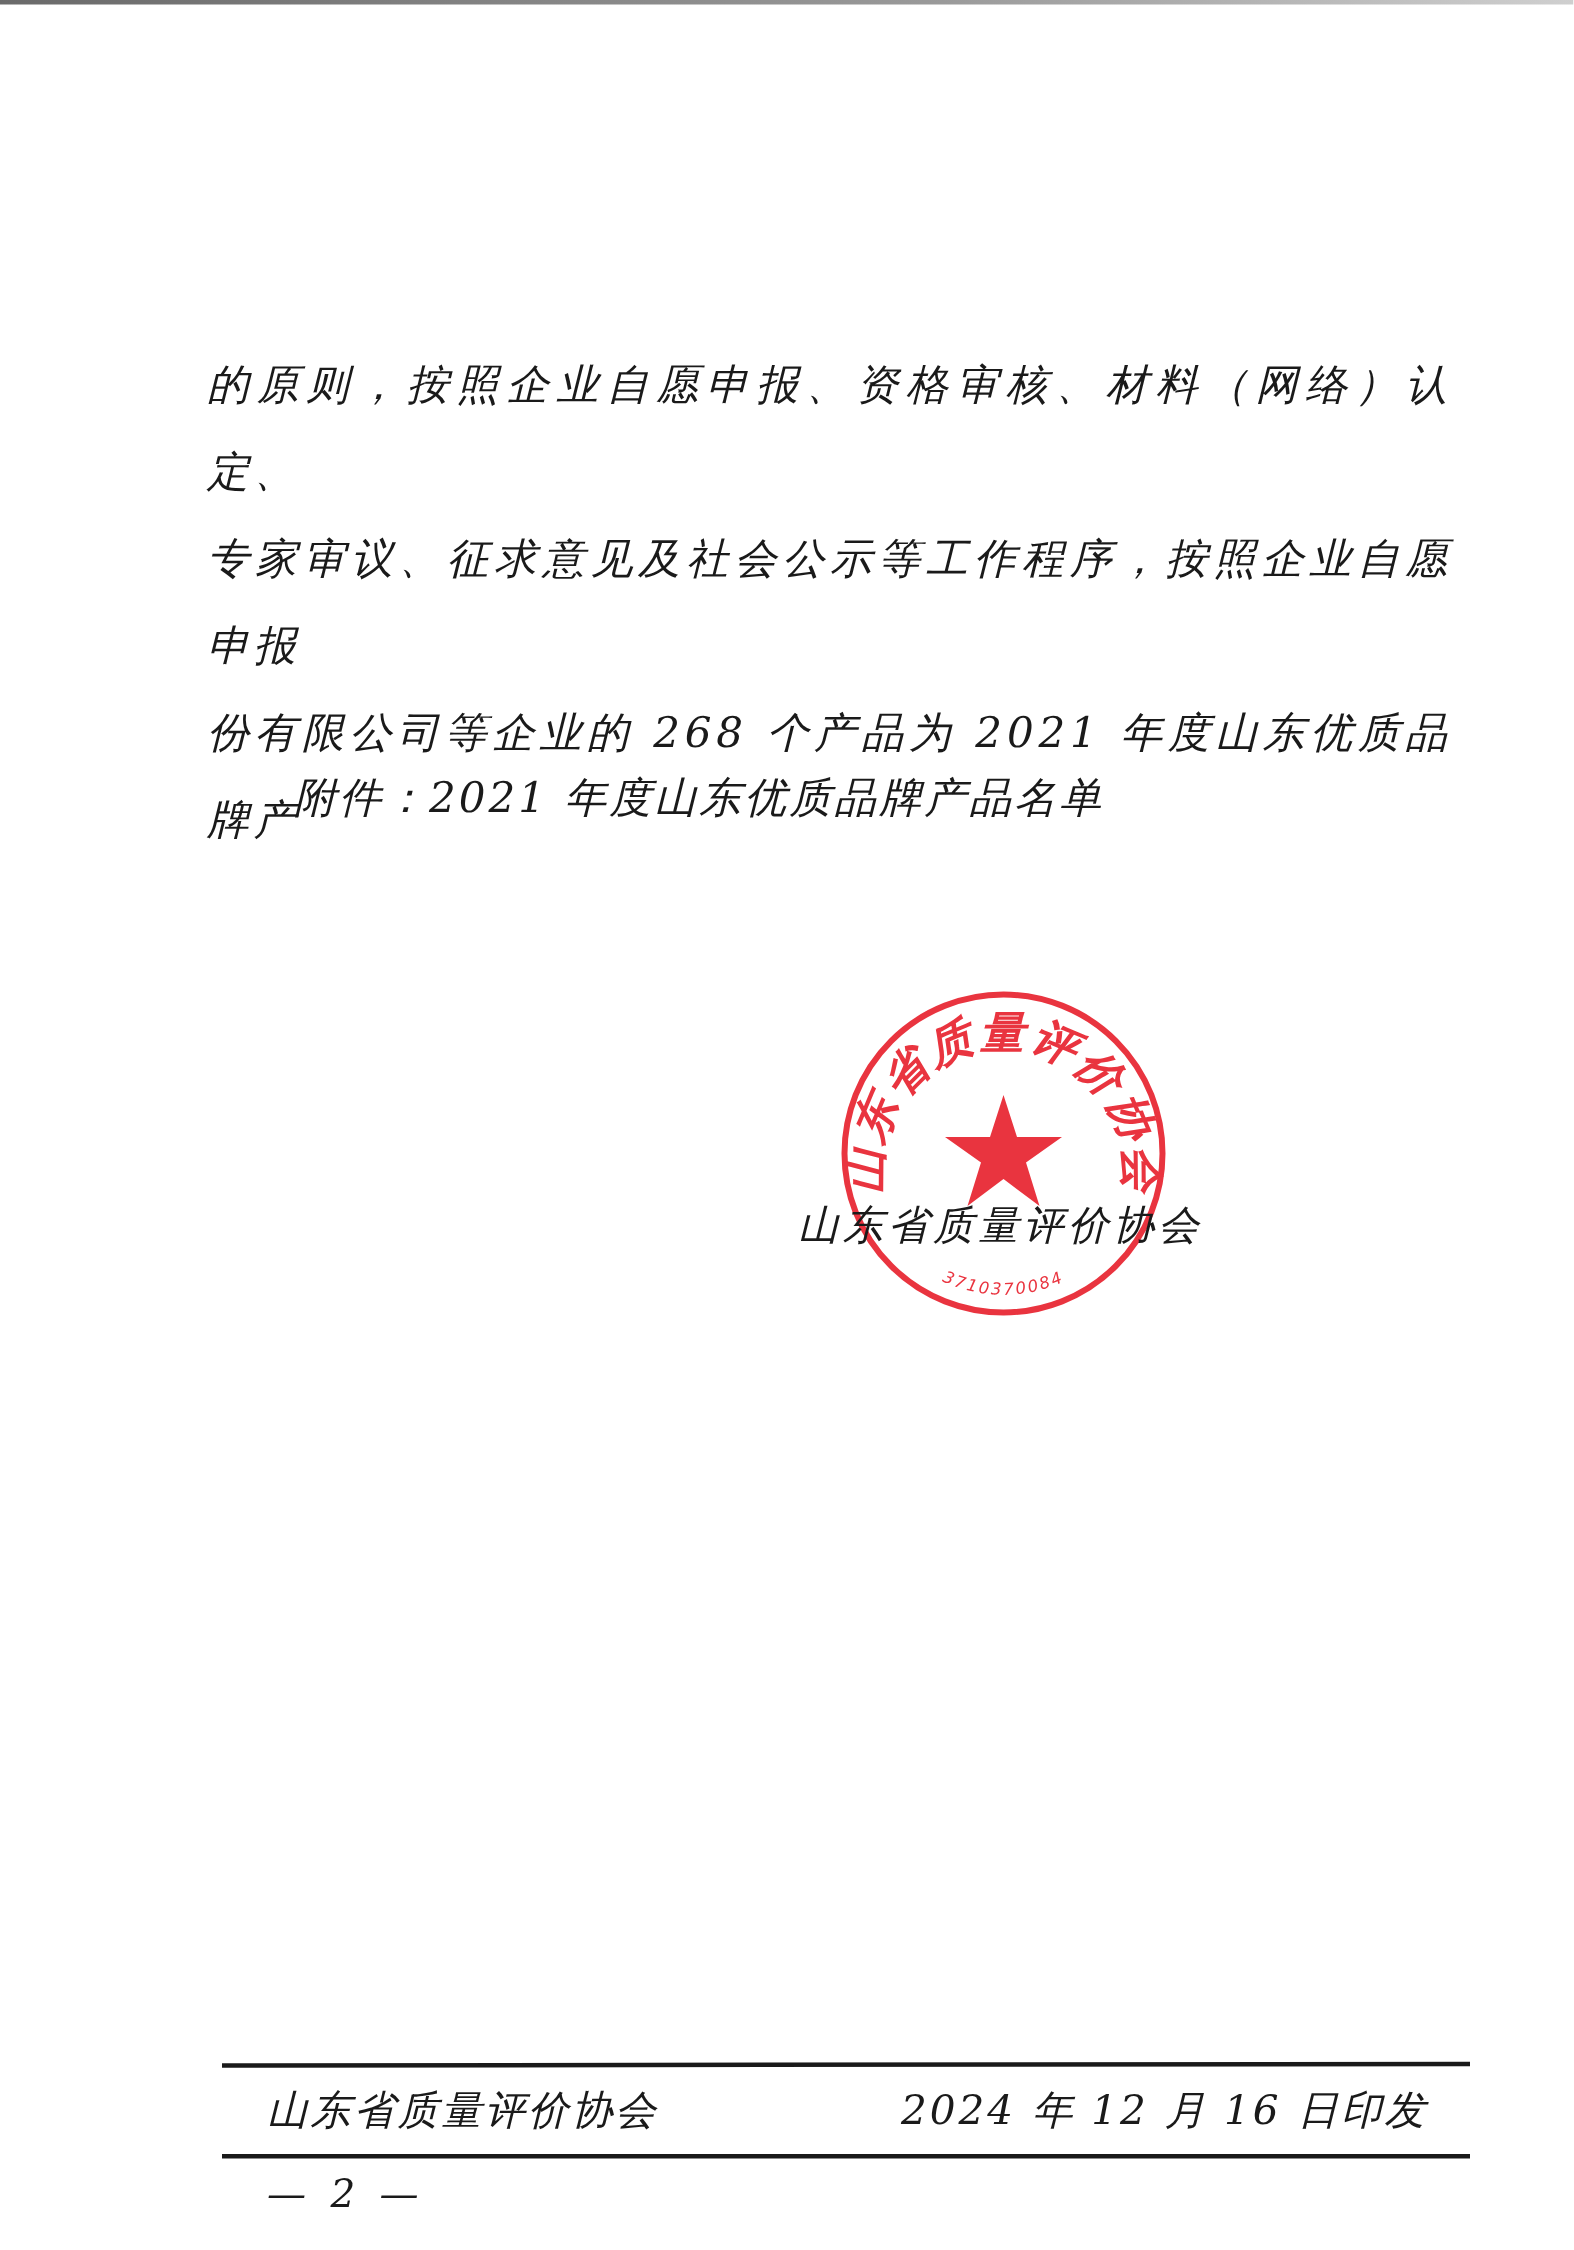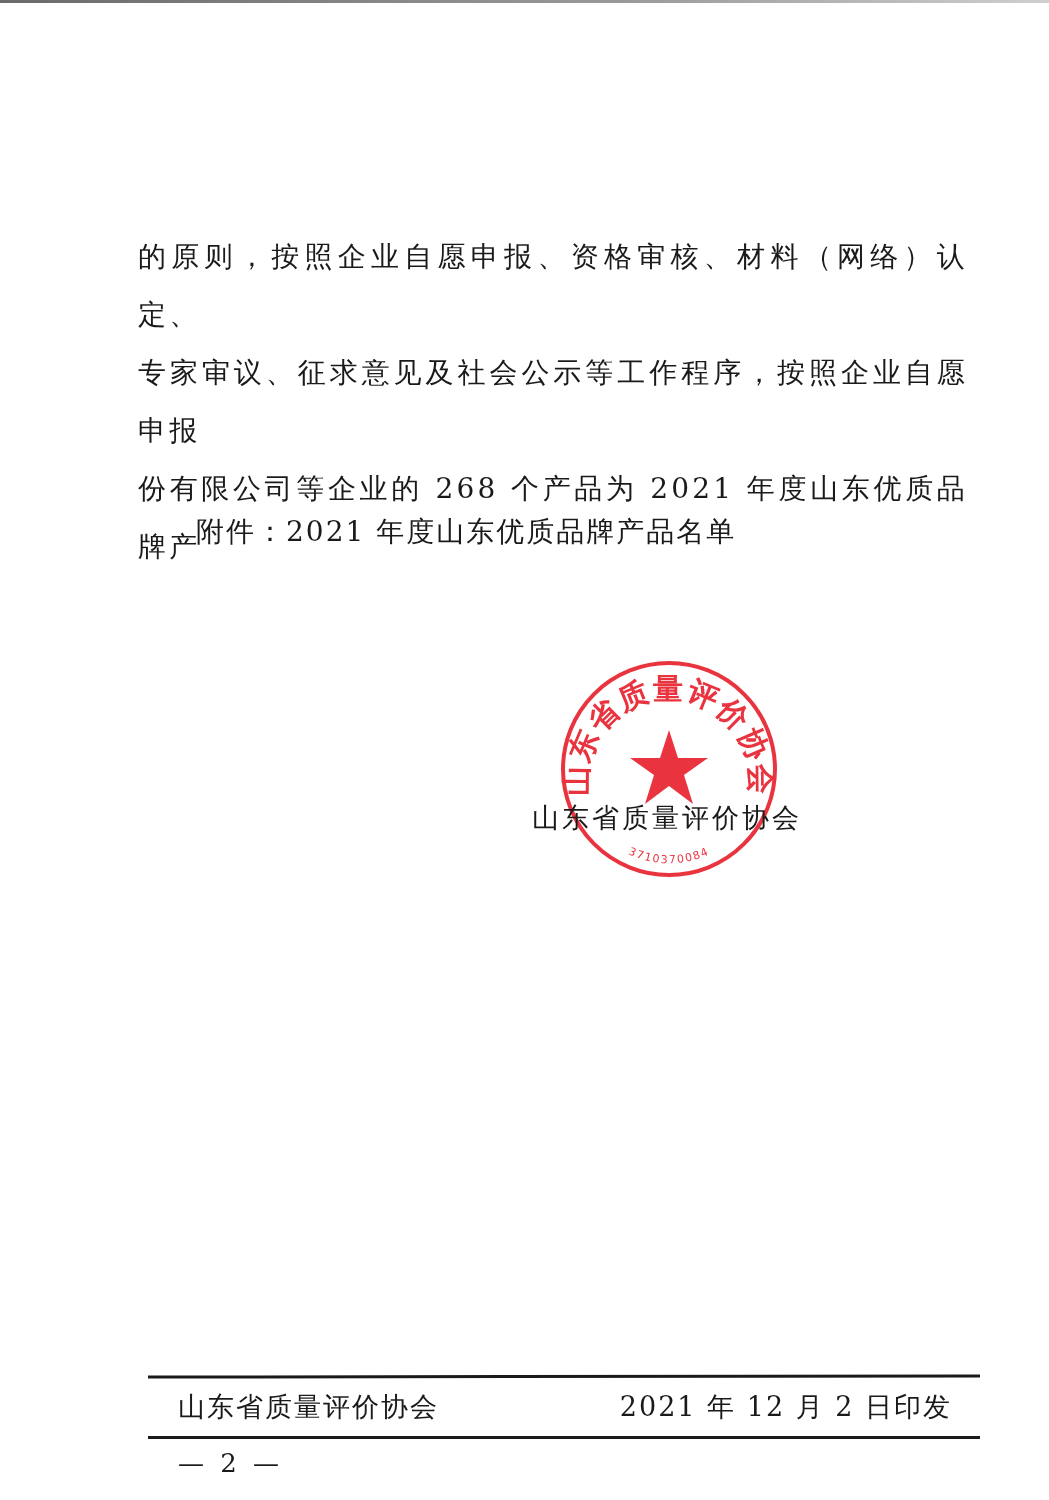--- a/index.html
+++ b/index.html
@@ -17,21 +17,21 @@
     }
     .top-edge {
       position: absolute;
       left: 0; top: 0;
       width: 1049px; height: 3px;
       background: linear-gradient(to right, #6a6a6a, #9a9a9a 60%, #cfcfcf);
     }
     .page {
       position: absolute;
       left: 0; top: 0;
-      width: 1049px; height: 1500px;
+      width: 1049px; height: 1500px; font-style: italic;
     }
     .body-para {
       position: absolute;
       left: 138px;
       top: 228px;
       width: 830px;
       font-size: 28px;
       line-height: 58px;
       letter-spacing: 3.2px;
       text-align: justify;
@@ -137,20 +137,20 @@
   </svg>
 
   <div class="signature">
     <span class="sig-org">山东省质量评价协会</span>
   </div>
 
   <div class="footer">
     <div class="footer-rule-top"></div>
     <div class="footer-row">
       <span>山东省质量评价协会</span>
-      <span>2021 年 12 月 2 日印发</span>
+      <span>2024 年 12 月 16 日印发</span>
     </div>
     <div class="footer-rule-bottom"></div>
   </div>
 
   <div class="page-number">— 2 —</div>
 
 </div>
 
 </body></html>

